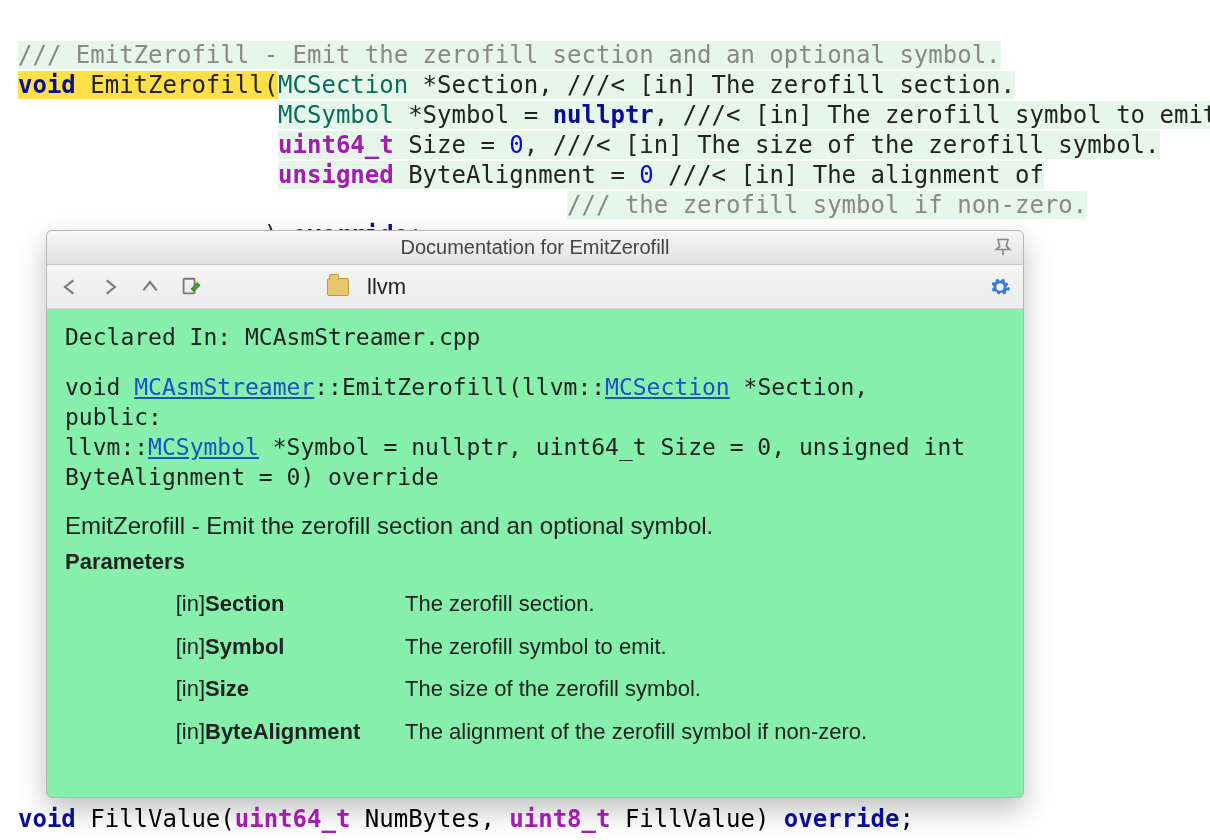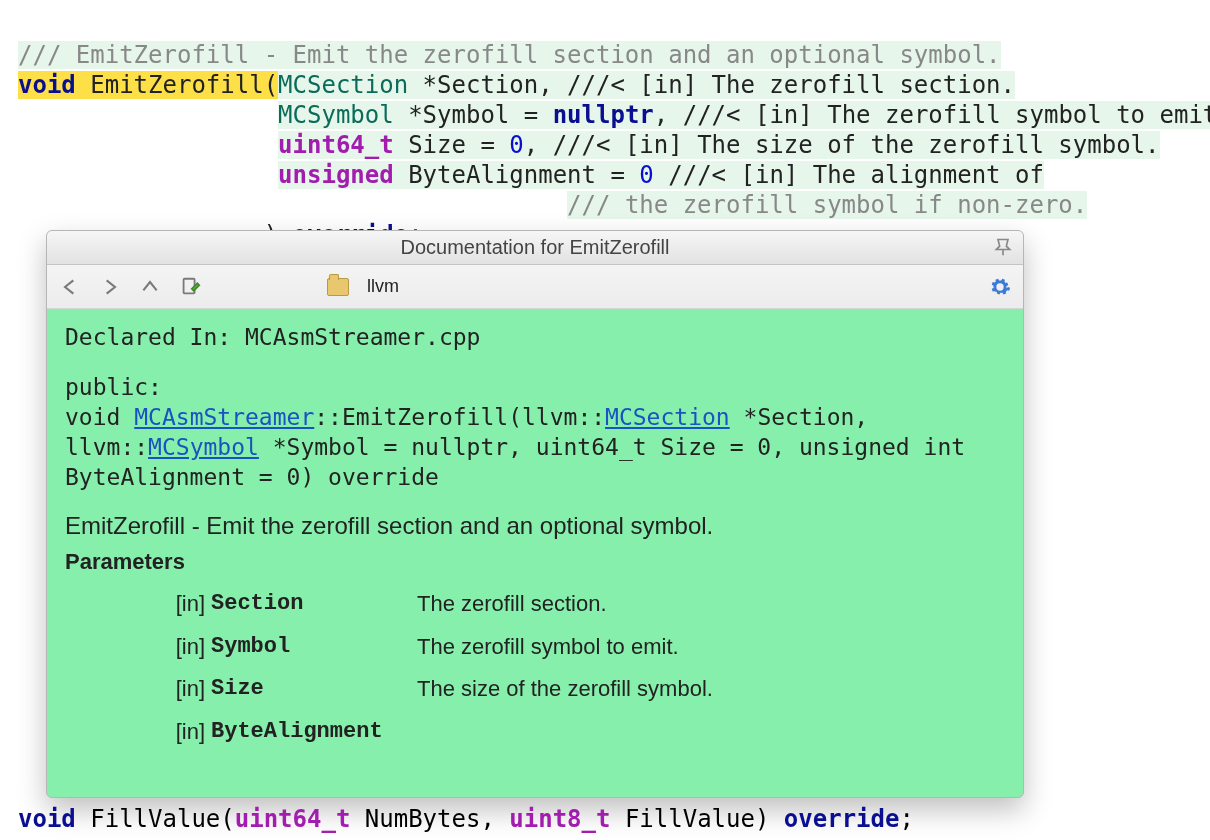--- a/index.html
+++ b/index.html
@@ -89,21 +89,21 @@
     position: absolute;
     top: -5px; left: 1px;
     width: 8px; height: 5px;
     background: #e8c76e;
     border: 1px solid #b89a40;
     border-bottom: none;
     border-radius: 2px 2px 0 0;
   }
   .module-label {
     font-family: "Helvetica Neue", Arial, sans-serif;
-    font-size: 18px;
+    font-size: 22px;
     color: #222;
     margin-left: 4px;
   }
   .spacer { flex: 1; }
   .gear-icon { color: #3b7bd6; }
   .popup-body {
     flex: 1;
     padding: 14px 18px;
     font-family: Menlo, Monaco, Consolas, monospace;
     font-size: 23px;
@@ -119,28 +119,28 @@
     font-size: 22px;
     margin-top: 6px;
   }
   .summary-text {
     font-family: "Helvetica Neue", Arial, sans-serif;
     font-size: 24px;
   }
   .param-row {
     display: grid;
     grid-template-columns: 60px 200px 1fr;
-    column-gap: 6px;
+    column-gap: 0;
     margin-left: 80px;
     margin-top: 14px;
     font-family: "Helvetica Neue", Arial, sans-serif;
     font-size: 22px;
   }
   .param-dir { text-align: right; color: #222; }
-  .param-name { font-weight: bold; font-family: Liberation Mono, monospace; }
+  .param-name { font-weight: bold; }
   .bottom-code {
     position: absolute;
     left: 18px;
     top: 804px;
     white-space: pre;
   }
   svg { display: block; }
 </style>
 </head>
 <body>
@@ -194,24 +194,24 @@
       <svg viewBox="0 0 24 24" width="22" height="22" fill="currentColor">
         <path d="M12 8a4 4 0 100 8 4 4 0 000-8zm9 4l2 1-1 3-2-.5a8 8 0 01-1.7 1.7l.5 2-3 1-1-2a8 8 0 01-2.4 0l-1 2-3-1 .5-2A8 8 0 016 16.5l-2 .5-1-3 2-1a8 8 0 010-2.4l-2-1 1-3 2 .5A8 8 0 017.5 6l-.5-2 3-1 1 2a8 8 0 012.4 0l1-2 3 1-.5 2A8 8 0 0118 7.5l2-.5 1 3-2 1a8 8 0 010 2.4z"></path>
       </svg>
     </span>
   </div>
   <div class="popup-body">
     <div>
       <span class="doc-bold">Declared In:</span><span> MCAsmStreamer.cpp</span>
     </div>
     <div style="height:20px"></div>
-    <div>public:</div>
     <div>
       <span>void </span><span class="doc-link">MCAsmStreamer</span><span>::</span><span class="doc-bold">EmitZerofill</span><span>(llvm::</span><span class="doc-link">MCSection</span><span> *Section,</span>
     </div>
+    <div>public:</div>
     <div>
       <span>llvm::</span><span class="doc-link">MCSymbol</span><span> *Symbol = nullptr, uint64_t Size = 0, unsigned int</span>
     </div>
     <div>ByteAlignment = 0) override</div>
     <div style="height:18px"></div>
     <div class="summary-text">EmitZerofill - Emit the zerofill section and an optional symbol.</div>
     <div class="doc-section-title">Parameters</div>
 
     <div class="param-row">
       <span class="param-dir">[in]</span>
@@ -224,17 +224,18 @@
       <span>The zerofill symbol to emit.</span>
     </div>
     <div class="param-row">
       <span class="param-dir">[in]</span>
       <span class="param-name">Size</span>
       <span>The size of the zerofill symbol.</span>
     </div>
     <div class="param-row">
       <span class="param-dir">[in]</span>
       <span class="param-name">ByteAlignment</span>
+      <span>The alignment of the zerofill symbol if non-zero.</span>
     </div>
   </div>
 </div>
 
 <div class="bottom-code"><span class="kw">void</span><span> FillValue(</span><span class="typk">uint64_t</span><span> NumBytes, </span><span class="typk">uint8_t</span><span> FillValue) </span><span class="kw">override</span><span>;</span></div>
 
 </body></html>

